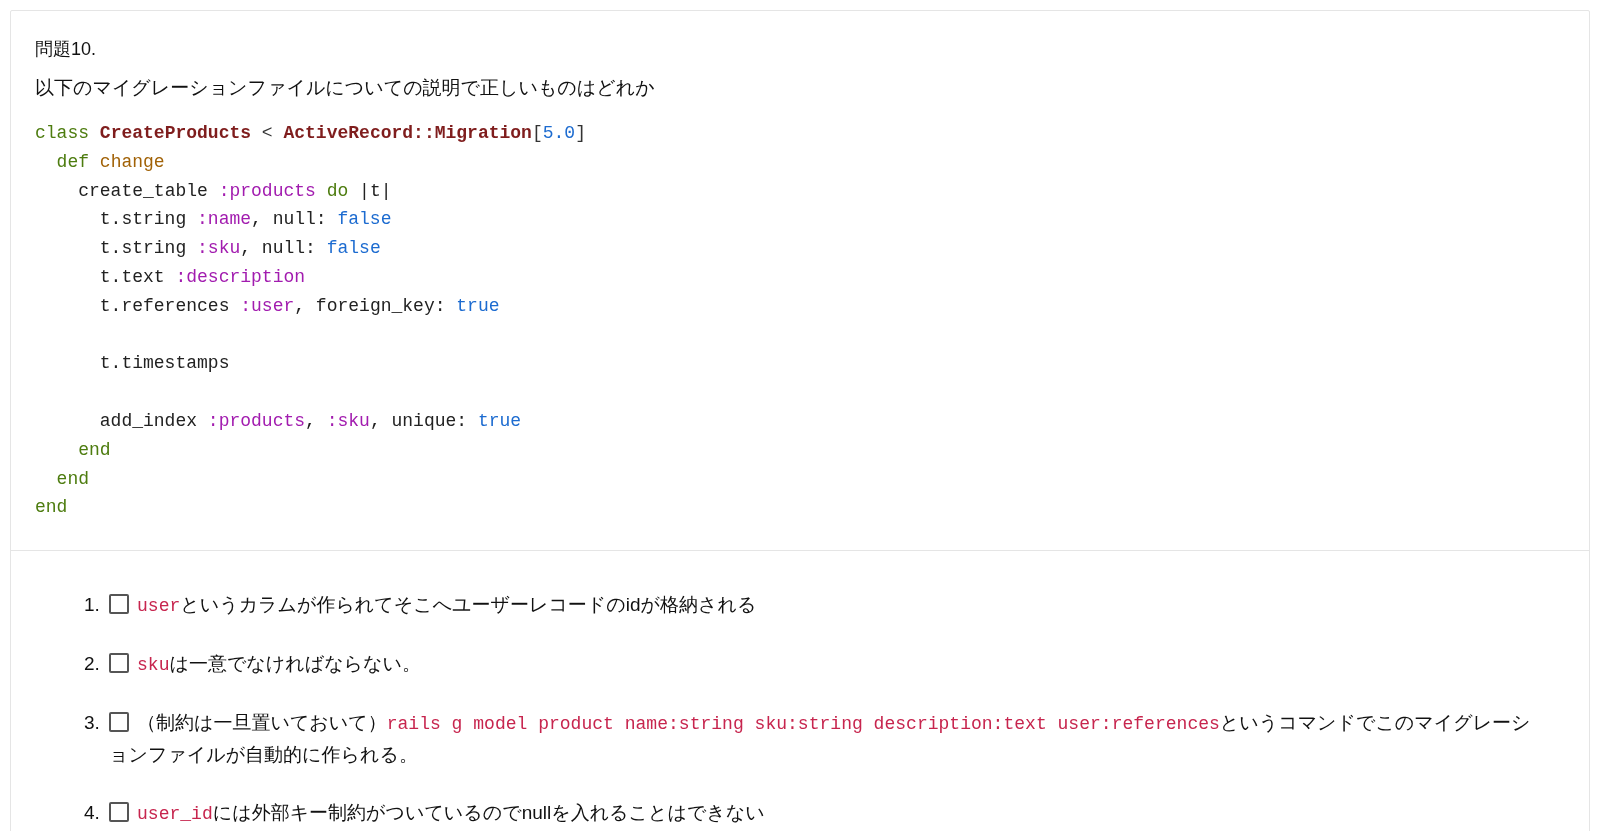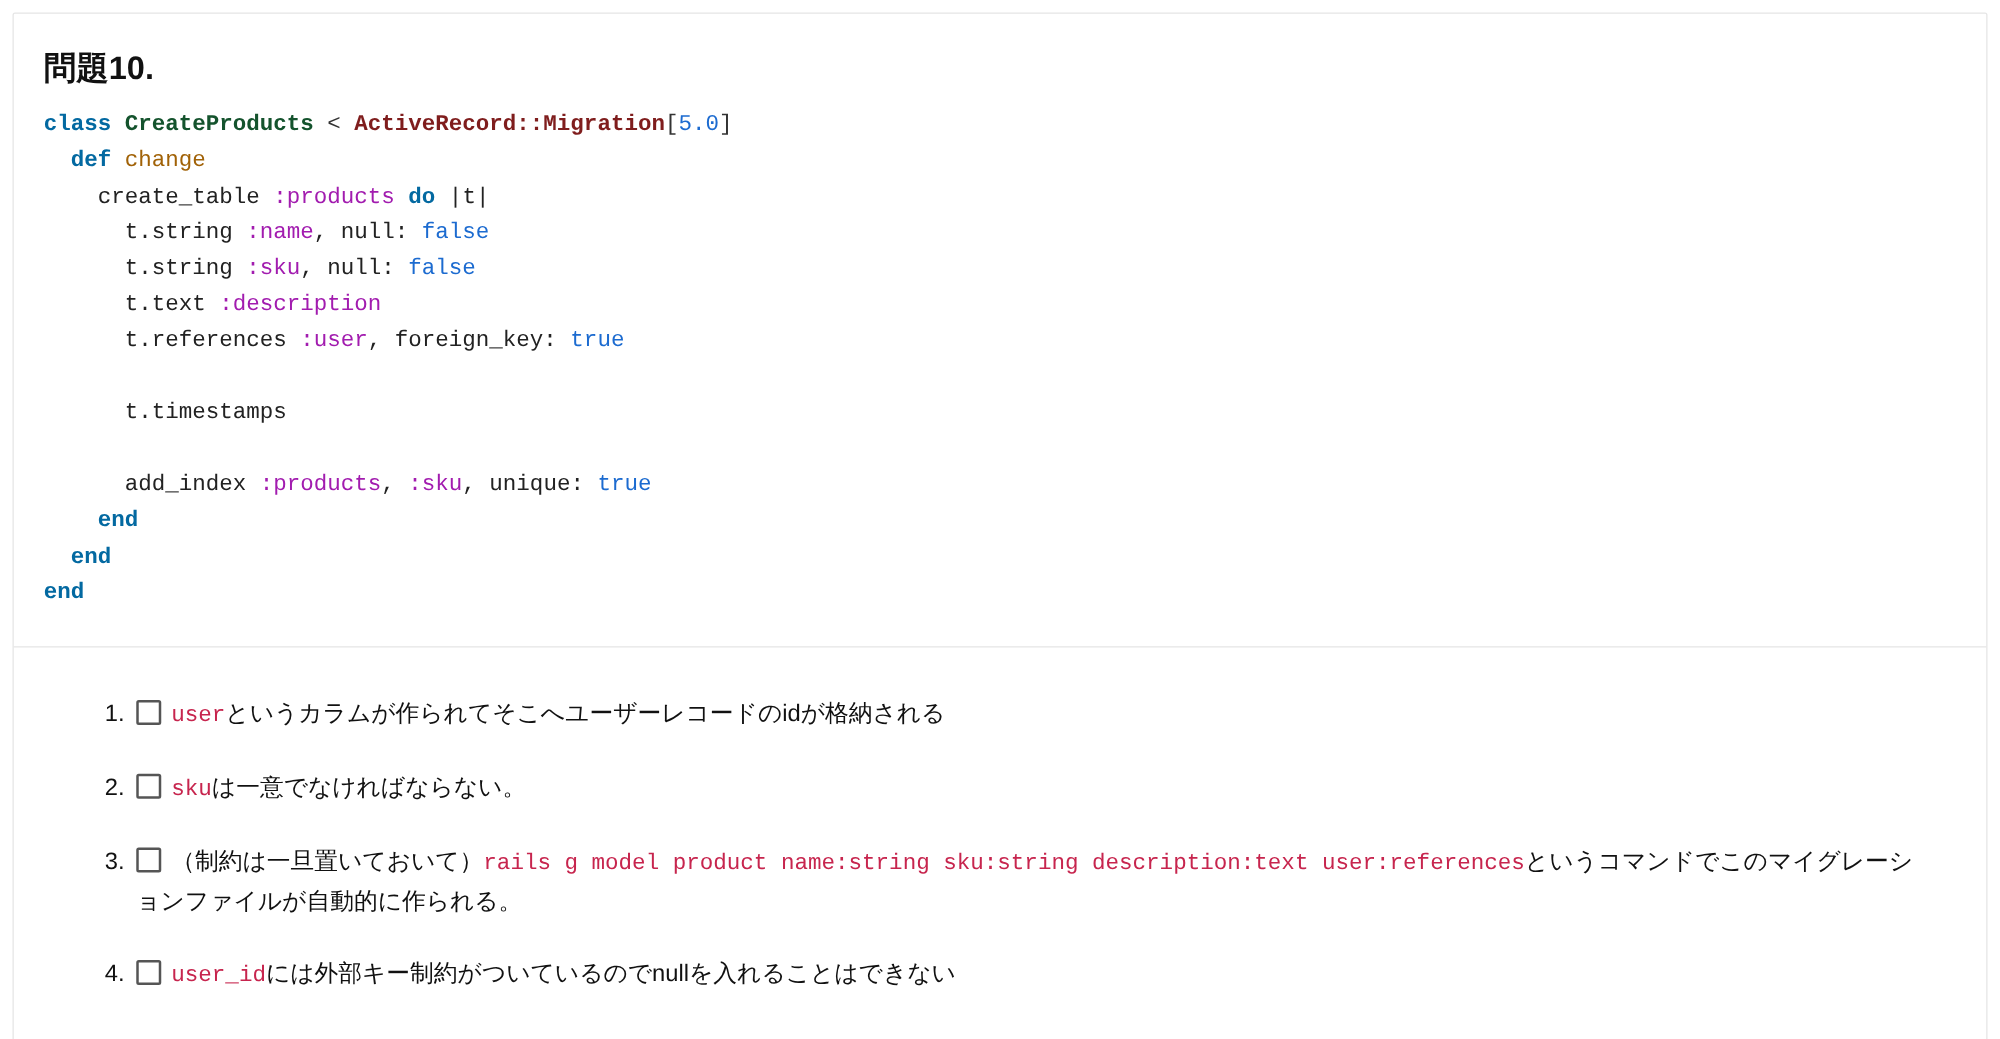--- a/index.html
+++ b/index.html
@@ -14,38 +14,38 @@
     margin: 10px;
     border: 1px solid #e5e5e5;
     border-radius: 2px;
     background: #fff;
   }
   .card-top {
     padding: 20px 24px 28px 24px;
     border-bottom: 1px solid #e5e5e5;
   }
   .q-title {
-    font-size: 26px;
-    font-weight: 700;
+    font-size: 18px;
+    font-weight: 400;
     margin: 6px 0 14px 0;
   }
   .q-desc {
     font-size: 19px;
     margin: 0 0 18px 0;
   }
   pre.code {
     margin: 0;
     font-family: "SFMono-Regular", Consolas, "Liberation Mono", Menlo, monospace;
     font-size: 18px;
     line-height: 1.6;
     white-space: pre;
     overflow-x: auto;
   }
-  .tok-kw   { color: #0369a1; font-weight: 700; }      
-  .tok-cls  { color: #14532d; font-weight: 700; }      
+  .tok-kw   { color: #4d7c0f; font-weight: 400; }      
+  .tok-cls  { color: #7f1d1d; font-weight: 700; }      
   .tok-cls2 { color: #7f1d1d; font-weight: 700; }      
   .tok-mth  { color: #a16207; font-weight: 400; }      
   .tok-num  { color: #1c6bd0; }                         
   .tok-sym  { color: #a21caf; }                         
   .tok-bool { color: #1c6bd0; }                         
   .tok-op   { color: #333; }
   .tok-plain{ color: #222; }
 
   .card-bottom {
     padding: 22px 24px 30px 24px;
@@ -79,20 +79,21 @@
     color: #c7254e;
     font-size: 0.95em;
   }
 </style>
 </head>
 <body>
 
 <div class="card">
   <div class="card-top">
     <div class="q-title">問題10.</div>
+    <div class="q-desc">以下のマイグレーションファイルについての説明で正しいものはどれか</div>
     <pre class="code" id="code-block"><span><span class="tok-kw">class</span><span class="tok-plain"> </span><span class="tok-cls">CreateProducts</span><span class="tok-op"> &lt; </span><span class="tok-cls2">ActiveRecord::Migration</span><span class="tok-op">[</span><span class="tok-num">5.0</span><span class="tok-op">]</span></span>
 <span>  <span class="tok-kw">def</span><span class="tok-plain"> </span><span class="tok-mth">change</span></span>
 <span>    <span class="tok-plain">create_table </span><span class="tok-sym">:products</span><span class="tok-plain"> </span><span class="tok-kw">do</span><span class="tok-plain"> |t|</span></span>
 <span>      <span class="tok-plain">t.string </span><span class="tok-sym">:name</span><span class="tok-plain">, null: </span><span class="tok-bool">false</span></span>
 <span>      <span class="tok-plain">t.string </span><span class="tok-sym">:sku</span><span class="tok-plain">, null: </span><span class="tok-bool">false</span></span>
 <span>      <span class="tok-plain">t.text </span><span class="tok-sym">:description</span></span>
 <span>      <span class="tok-plain">t.references </span><span class="tok-sym">:user</span><span class="tok-plain">, foreign_key: </span><span class="tok-bool">true</span></span>
 <span><span class="tok-plain"></span></span>
 <span>      <span class="tok-plain">t.timestamps</span></span>
 <span><span class="tok-plain"></span></span>

